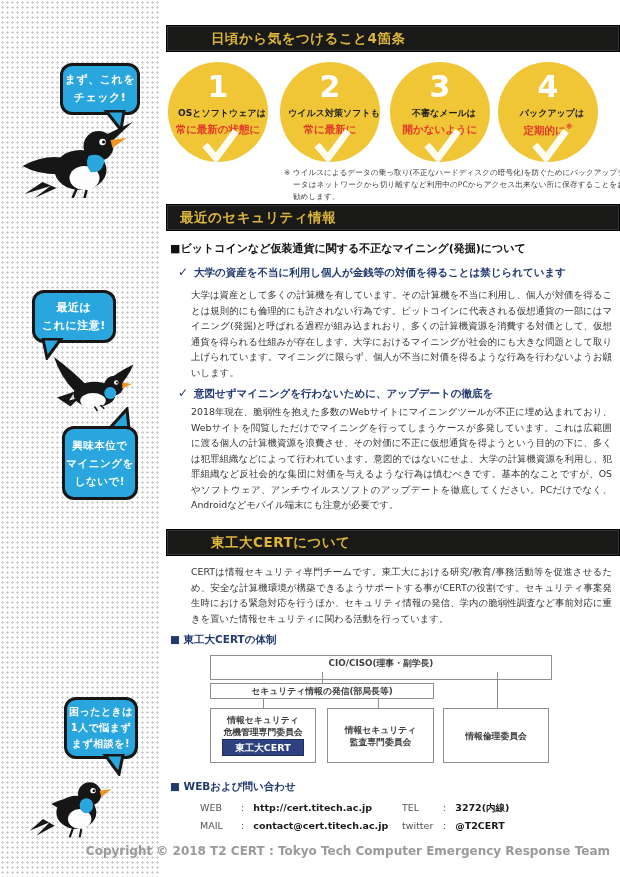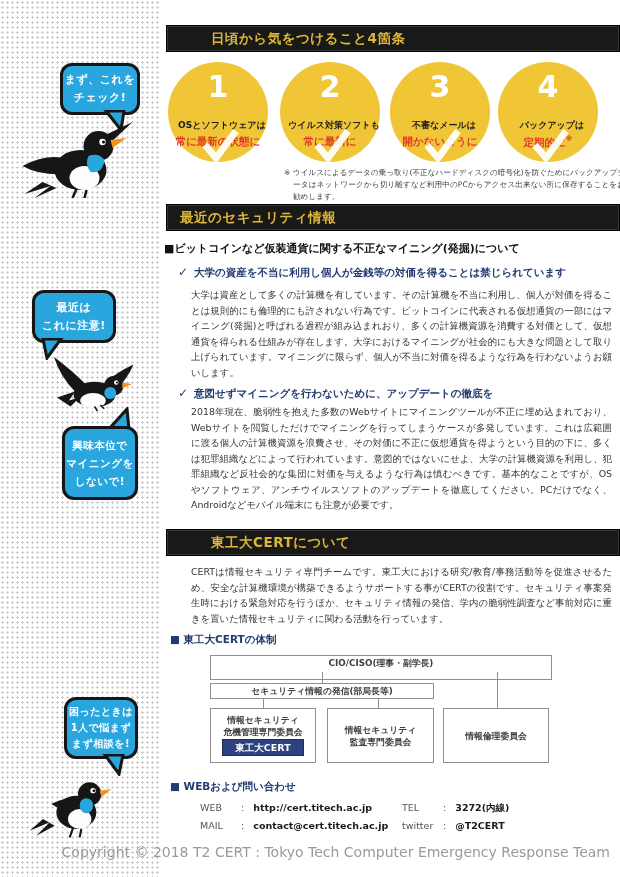--- a/index.html
+++ b/index.html
@@ -18,31 +18,31 @@
     background:#191917;border:1px solid #000;box-shadow:inset 0 0 0 1px #353535;
     color:#dcb53a;font-weight:bold;font-size:13.5px;line-height:25px;
     padding-left:13px;letter-spacing:0.5px;
   }
   
   .circle{
     position:absolute;top:62px;width:100px;height:100px;border-radius:50%;
     background:#f0c637;text-align:center;
   }
   .c-num{font-size:30px;line-height:32px;font-weight:bold;color:#fff;padding-top:9px;}
-  .c-l1{font-size:9px;font-weight:bold;color:#1d1d1d;margin-top:16px;letter-spacing:0;padding-left:8px;}
+  .c-l1{font-size:9px;font-weight:bold;color:#1d1d1d;margin-top:4px;letter-spacing:0;padding-left:8px;}
   .c-l2{font-size:10.5px;font-weight:bold;color:#e23a28;margin-top:3px;}
   .c-l2 sup{font-size:7px;}
   .c-check{position:absolute;left:32px;bottom:0px;}
   .footnote{
     position:absolute;left:284px;top:167px;width:332px;
     font-size:7.6px;line-height:12px;color:#3c3c3c;
     padding-left:9px;text-indent:-9px;text-align:justify;
   }
   
-  .topic{position:absolute;left:164px;top:241px;font-size:11px;font-weight:bold;color:#111;}
+  .topic{position:absolute;left:170px;top:241px;font-size:11px;font-weight:bold;color:#111;}
   .pt-title{position:absolute;left:178px;font-size:10.5px;font-weight:bold;color:#223a70;}
   .pt-title .chk{font-size:12px;margin-right:6px;}
   .pt-body{
     position:absolute;left:191px;width:421px;font-size:9.4px;line-height:15.5px;
     color:#333;text-align:justify;
   }
   
   .intro{position:absolute;left:191px;top:564px;width:421px;font-size:9.4px;line-height:15.5px;color:#333;text-align:justify;}
   .sub-navy{position:absolute;left:170px;font-size:10.5px;font-weight:bold;color:#223a70;}
   .obox{
@@ -55,21 +55,21 @@
   .badge{
     position:absolute;left:222px;top:739px;width:82px;height:17px;box-sizing:border-box;
     background:#2e4181;border:1px solid #1e2c5e;color:#fff;font-size:9.5px;font-weight:bold;
     line-height:15px;text-align:center;
   }
   
   .c-row{position:absolute;font-size:9.5px;color:#555;}
   .c-row .lbl{display:inline-block;width:38px;color:#555;}
   .c-row .sep{color:#555;margin-right:6px;}
   .c-row .val{font-weight:bold;color:#1a1a1a;}
-  .copyright{position:absolute;right:10px;top:844px;font-size:14px;color:#9a9a9a;}
+  .copyright{position:absolute;right:10px;top:844px;font-size:12px;color:#9a9a9a;font-weight:bold;}
   
   .bubble{
     position:absolute;box-sizing:border-box;background:#2aa6de;border:3px solid #161616;
     border-radius:12px;color:#fff;font-weight:bold;text-align:center;
     display:flex;align-items:center;justify-content:center;
     font-size:11px;line-height:18px;letter-spacing:0.5px;
   }
   .tail{position:absolute;}
   .bird{position:absolute;}
 </style>

